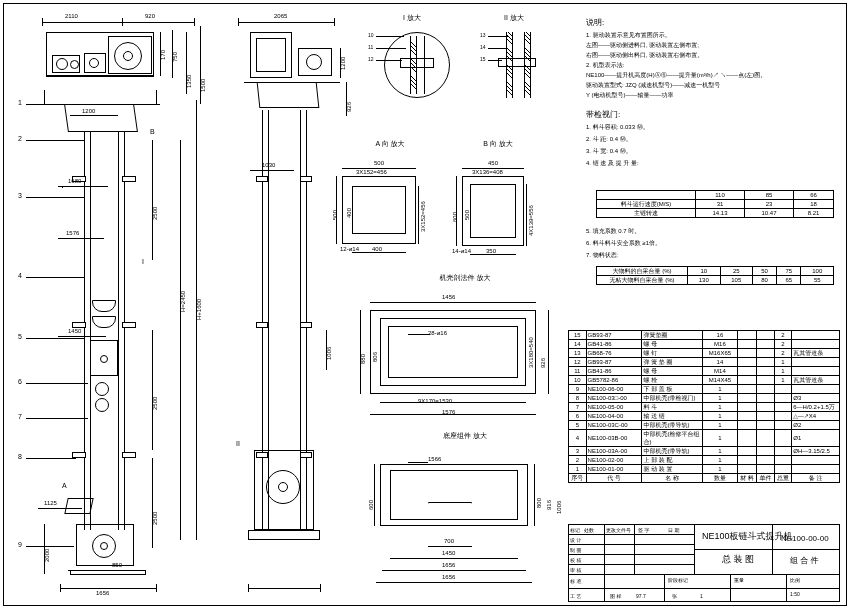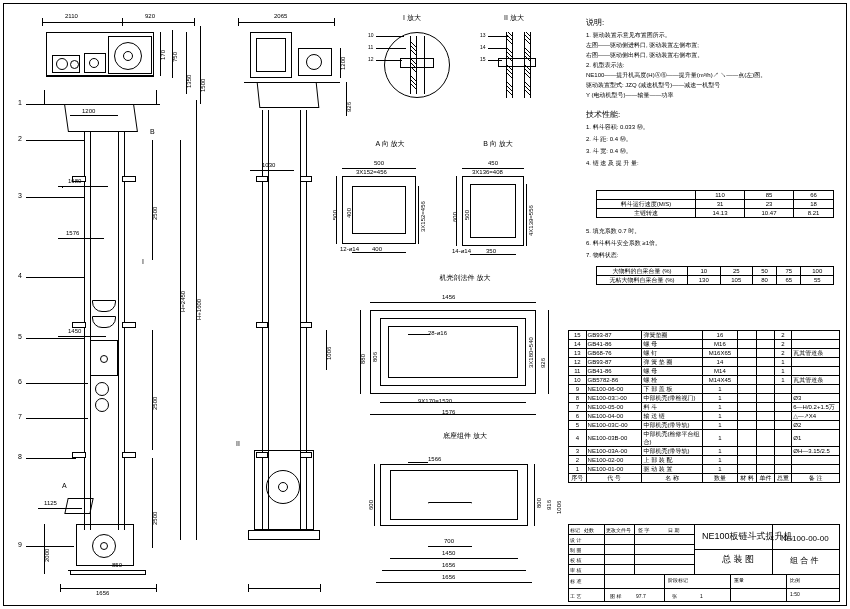--- a/index.html
+++ b/index.html
@@ -302,21 +302,21 @@
 
   <div class="t8" style="left:586px;top:18px;">说明:</div>
   <div class="t" style="left:586px;top:32px;">1. 驱动装置示意见布置图所示。</div>
   <div class="t" style="left:586px;top:42px;">   左图——驱动侧进料口, 驱动装置左侧布置;</div>
   <div class="t" style="left:586px;top:52px;">   右图——驱动侧出料口, 驱动装置右侧布置。</div>
   <div class="t" style="left:586px;top:62px;">2. 机型表示法:</div>
   <div class="t" style="left:586px;top:72px;">   NE100——提升机高度(H)ⒶⒷ——提升量(m³/h)↗ ↘——点(左)图。</div>
   <div class="t" style="left:586px;top:82px;">   驱动装置型式: JZQ (减速机型号)——减速一机型号</div>
   <div class="t" style="left:586px;top:92px;">   Y (电动机型号)——输量——功率</div>
 
-  <div class="t8" style="left:586px;top:110px;">技术性能:</div>
+  <div class="t8" style="left:586px;top:110px;">带检视门:</div>
   <div class="t" style="left:586px;top:124px;">1. 料斗容积: 0.033 Ⓜ。</div>
   <div class="t" style="left:586px;top:136px;">2. 斗 距: 0.4 Ⓜ。</div>
   <div class="t" style="left:586px;top:148px;">3. 斗 宽: 0.4 Ⓜ。</div>
   <div class="t" style="left:586px;top:160px;">4. 链 速 及 提 升 量:</div>
 
   <table class="tbl" style="position:absolute;left:596px;top:190px;width:238px;">
     <tbody>
         <tr>
       <td style="width:96px;"></td>
       <td>110</td>

